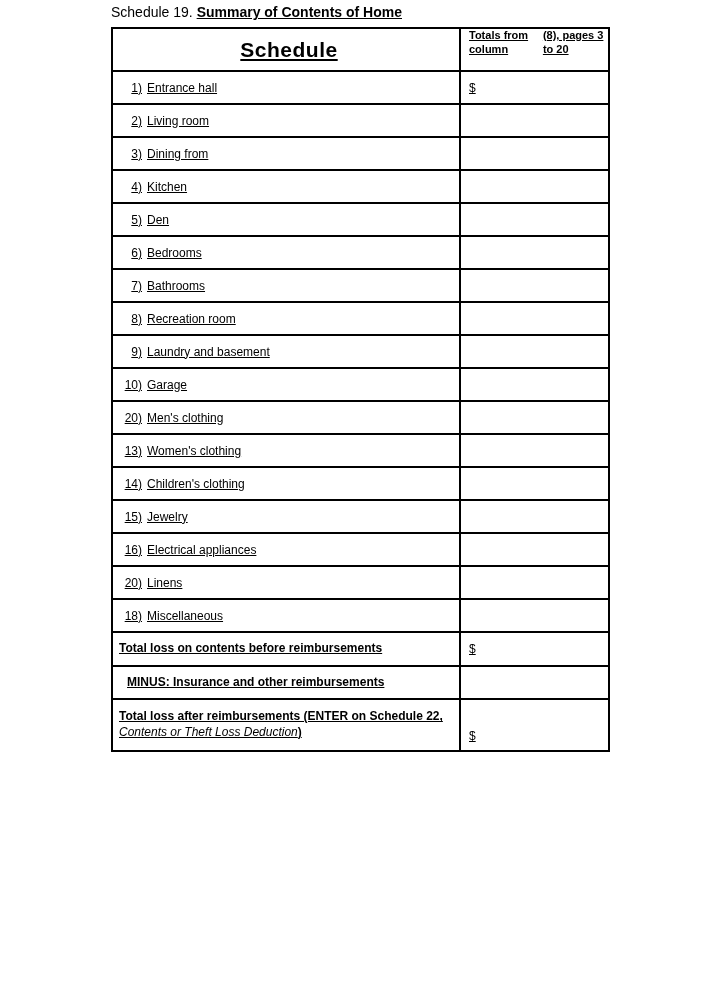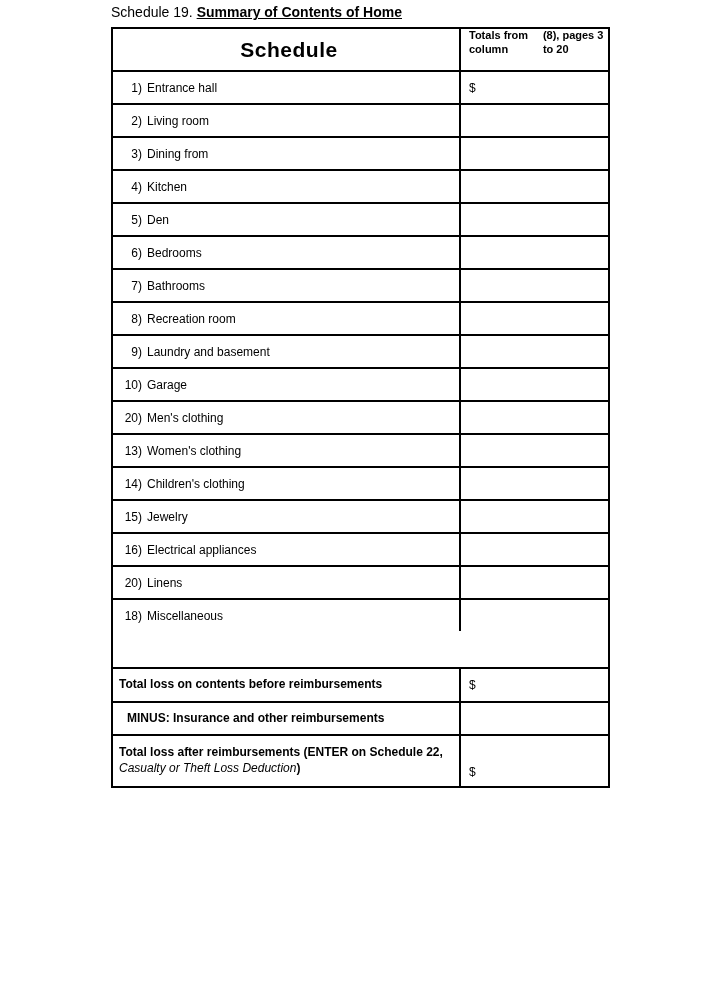--- a/index.html
+++ b/index.html
@@ -16,20 +16,21 @@
     left: 111px; top: 4px;
     font-size: 14px;
     white-space: pre;
   }
   .page-title .bold { font-weight: bold; text-decoration: underline; }
   .contents-table {
     position: absolute;
     left: 111px; top: 27px;
     width: 499px;
     border: 2px solid #000000;
+    text-decoration: underline;
   }
   .trow {
     display: flex;
     align-items: center;
     border-top: 2px solid #000000;
   }
   .trow:first-child { border-top: none; }
   .cell-left {
     flex: 1 1 auto;
     display: flex;
@@ -63,21 +64,21 @@
     line-height: 1.25;
   }
   .body-row { height: 33px; font-size: 12px; }
   .row-num {
     width: 23px;
     flex: 0 0 23px;
     text-align: right;
   }
   .row-label { margin-left: 5px; }
   .total-row { font-size: 12px; font-weight: bold; }
-  .total-row-1 { height: 34px; margin-top: 36px; }
+  .total-row-1 { height: 34px; }
   .total-row-2 { height: 33px; padding-left: 8px; }
   .total-row-3 { height: 52px; }
   .total-row .cell-left { padding-right: 10px; line-height: 1.3; }
   .total-row .cell-right { font-weight: normal; }
   .total-row-3 .cell-right {
     align-items: flex-end;
     padding-bottom: 7px;
   }
   .italic { font-style: italic; font-weight: normal; }
   .wrap-label { display: inline; }
@@ -283,20 +284,20 @@
     <div class="cell-left">
         <span>MINUS: Insurance and other reimbursements</span>
       </div>
     <div class="cell-right">
         <span></span>
       </div>
   </div>
 
   <div class="trow total-row total-row-3">
     <div class="cell-left">
-      <span class="wrap-label"><span>Total loss after reimbursements (ENTER on Schedule 22, </span><span class="italic">Casualty or Theft Loss Deduction</span><span>)</span></span>
+      <span class="wrap-label"><span>Total loss after reimbursements (ENTER on Schedule 22, </span><span class="italic">Contents or Theft Loss Deduction</span><span>)</span></span>
     </div>
     <div class="cell-right">
         <span>$</span>
       </div>
   </div>
 
 </div>
 
 </body></html>

